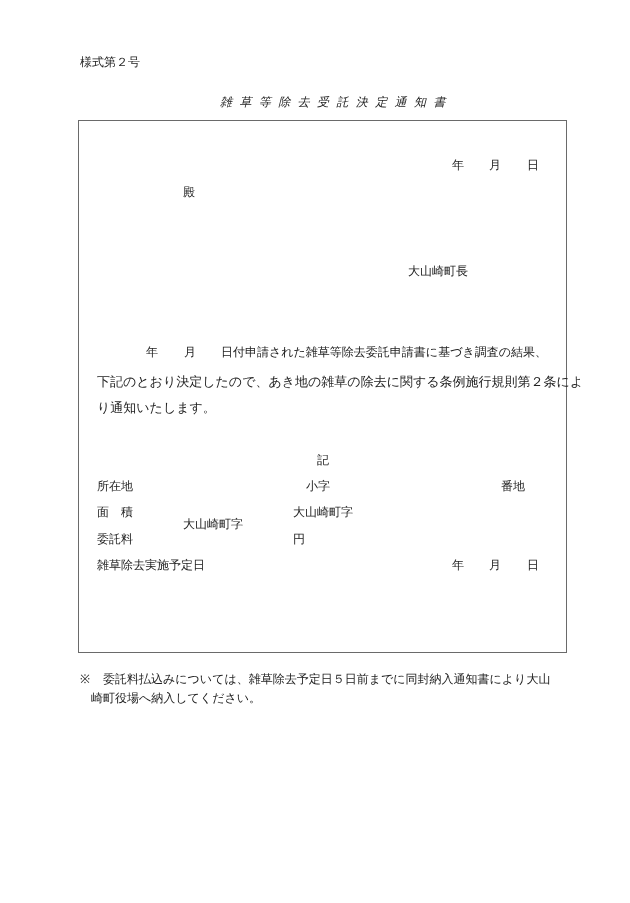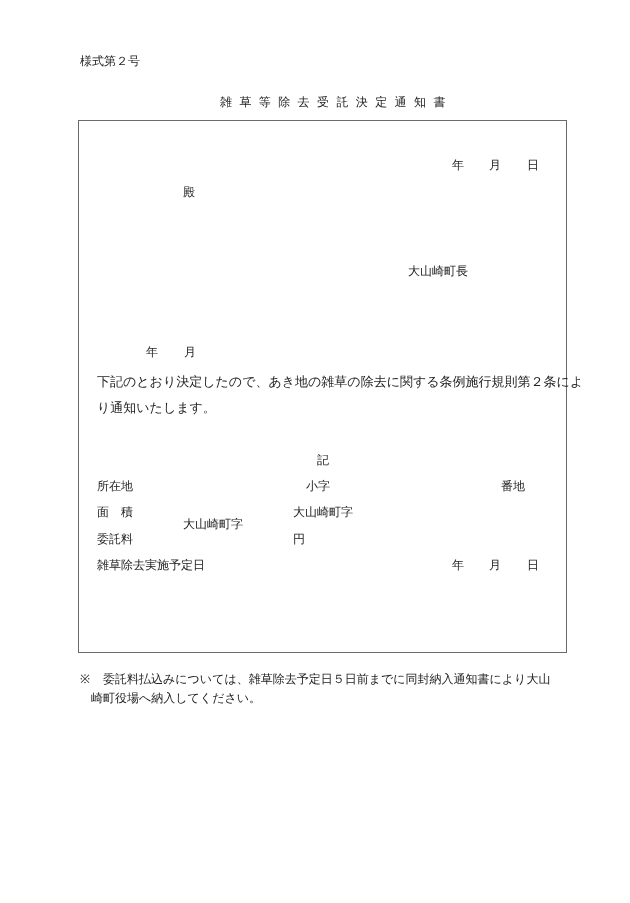--- a/index.html
+++ b/index.html
@@ -10,22 +10,22 @@
     body {
       width: 630px;
       height: 903px;
       position: relative;
       font-family: "DejaVu Serif", "Liberation Serif", serif;
       color: #222222;
       font-size: 12px;
       overflow: hidden;
     }
     .abs { position: absolute; white-space: nowrap; line-height: 1; }
-    .form-number { left: 80px; top: 56px; font-size: 12px; font-family: Liberation Mono, monospace; }
-    .doc-title { left: 220px; top: 96px; font-size: 12px; letter-spacing: 7.4px; }
+    .form-number { left: 80px; top: 56px; font-size: 12px; }
+    .doc-title { left: 220px; top: 96px; font-size: 12px; letter-spacing: 7.4px; font-style: italic; }
     .frame {
       position: absolute;
       left: 78px;
       top: 120px;
       width: 487px;
       height: 531px;
       border: 1.5px solid #6a6a6a;
       box-sizing: content-box;
     }
     .body-line { left: 97px; font-size: 13px; }
@@ -45,20 +45,21 @@
   <span class="abs" style="left:75px; top:0;">日</span>
 </div>
 
 <div class="abs" style="left:183px; top:186px;">殿</div>
 
 <div class="abs" style="left:391px; top:265px;margin-left:17px;">大山崎町長</div>
 
 <div class="abs" style="left:97px; top:346px; width:470px; height:14px;">
   <span class="abs" style="left:49px; top:0;">年</span>
   <span class="abs" style="left:87px; top:0;">月</span>
+  <span class="abs" style="left:124px; top:0;">日付申請された雑草等除去委託申請書に基づき調査の結果、</span>
 </div>
 <div class="abs body-line" style="top:375px;">下記のとおり決定したので、あき地の雑草の除去に関する条例施行規則第２条によ</div>
 <div class="abs body-line" style="top:401px;">り通知いたします。</div>
 
 <div class="abs" style="left:317px; top:454px;">記</div>
 
 <div class="abs" style="left:97px; top:480px;">所在地</div>
 <div class="abs" style="left:183px; top:480px;margin-top:38px;">大山崎町字</div>
 <div class="abs" style="left:306px; top:480px;">小字</div>
 <div class="abs" style="left:501px; top:480px;">番地</div>

